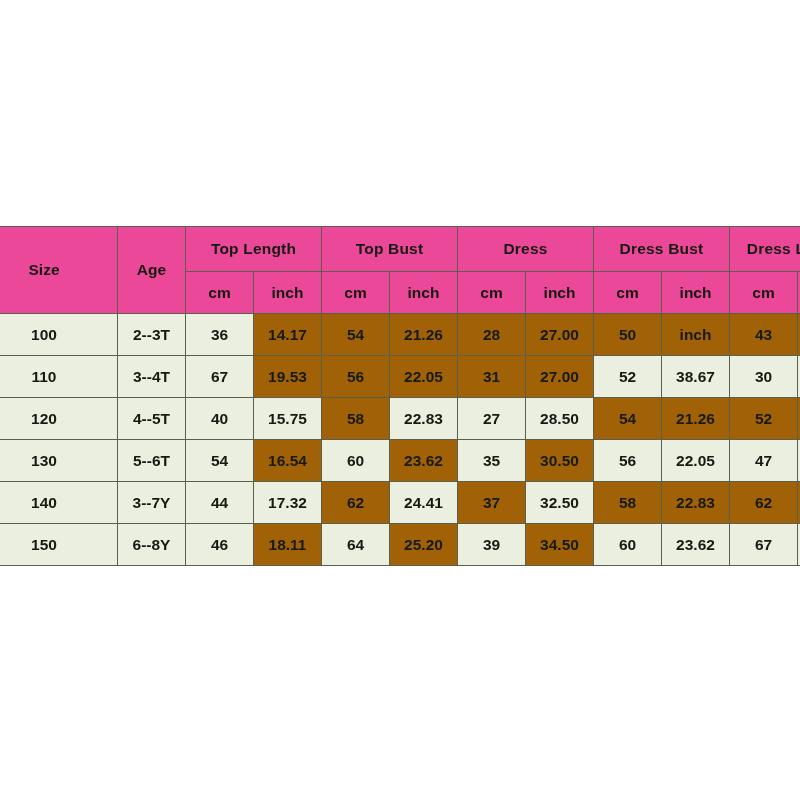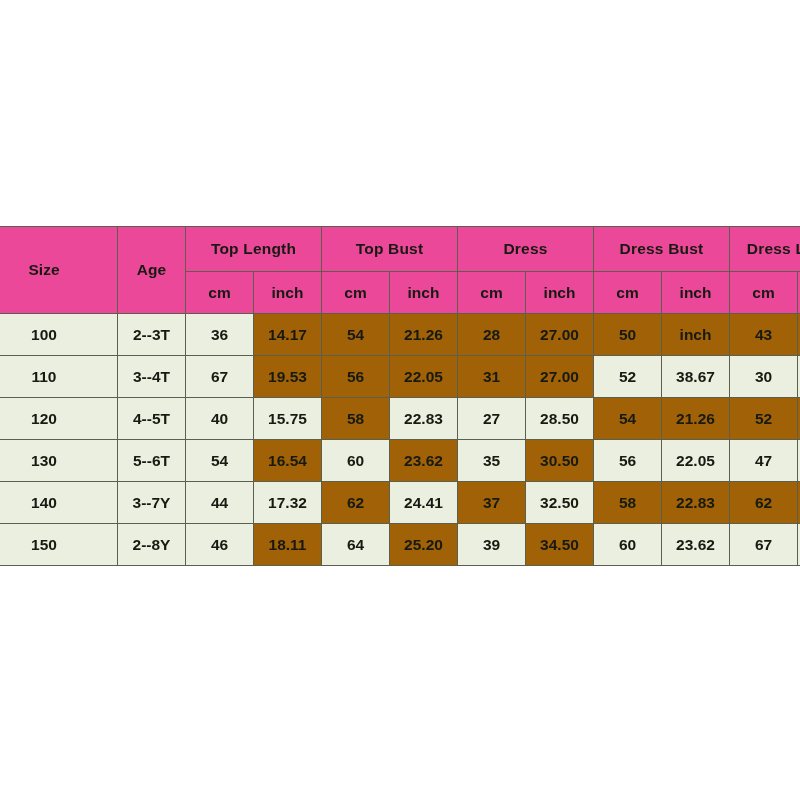--- a/index.html
+++ b/index.html
@@ -167,21 +167,21 @@
           <td class="lt">24.41</td>
           <td class="md">37</td>
           <td class="lt">32.50</td>
           <td class="md">58</td>
           <td class="md">22.83</td>
           <td class="md">62</td>
           <td class="md">24.4</td>
         </tr>
         <tr class="row-d">
           <td class="lt">150</td>
-          <td class="lt">2--8Y</td>
+          <td class="lt">6--8Y</td>
           <td class="lt">46</td>
           <td class="md">18.11</td>
           <td class="lt">64</td>
           <td class="md">25.20</td>
           <td class="lt">39</td>
           <td class="md">34.50</td>
           <td class="lt">60</td>
           <td class="lt">23.62</td>
           <td class="lt">67</td>
           <td class="lt">26.3</td>

